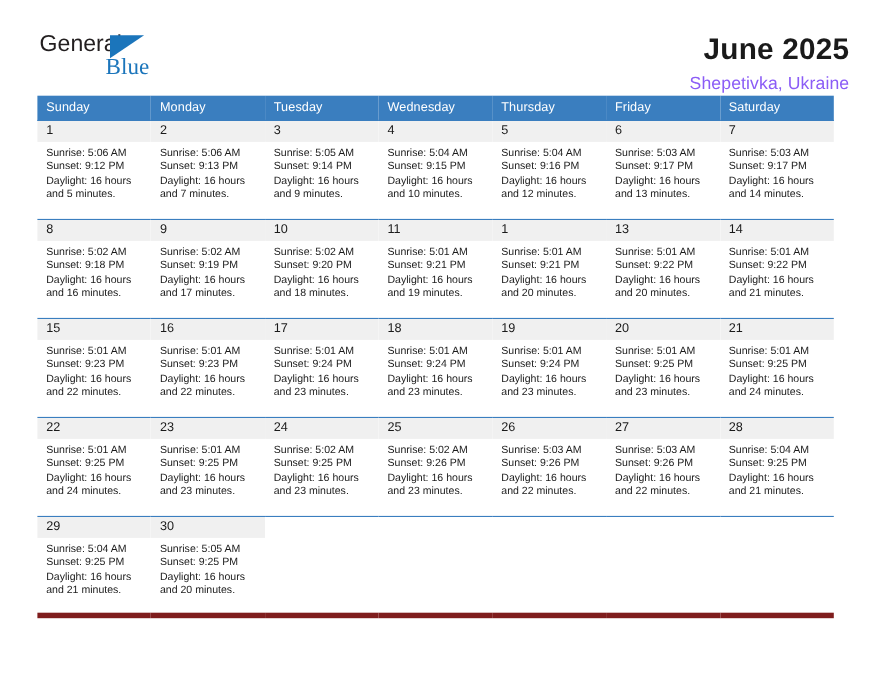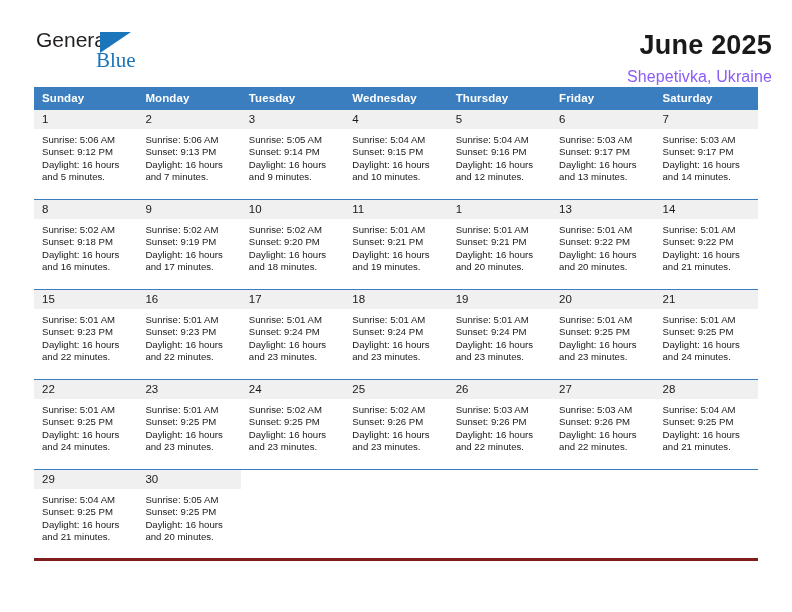--- a/index.html
+++ b/index.html
@@ -87,21 +87,21 @@
   }
   table.cal {
     width: 724px;
     border-collapse: collapse;
     table-layout: fixed;
   }
   table.cal th {
     background: #3a7ebf;
     color: #ffffff;
     font-size: 11.5px;
-    font-weight: bold;
+    font-weight: normal;
     text-align: left;
     padding: 5px 0 5px 8px;
     height: 21px;
     letter-spacing: 0.1px;
   }
   td.day {
     vertical-align: top;
     width: 103.4px;
     height: 90px;
     padding: 0;
@@ -123,21 +123,21 @@
     background: transparent;
   }
   .info {
     padding: 5px 6px 0 8px;
     font-size: 9.6px;
     line-height: 12.4px;
     color: #1a1a1a;
   }
   .info div { white-space: nowrap; }
   .info .wrap2 { white-space: normal; }
-  tr.week:last-child td.day { border-bottom: 3px solid #7f1d1d; }
+  tr.week:last-child td.day { border-bottom: 5px solid #7f1d1d; }
 </style>
 </head>
 <body>
 
 <div class="page">
 
   <div class="header">
     <div class="brand">
       <span class="brand-general">General</span>
       <span class="brand-triangle"></span>

